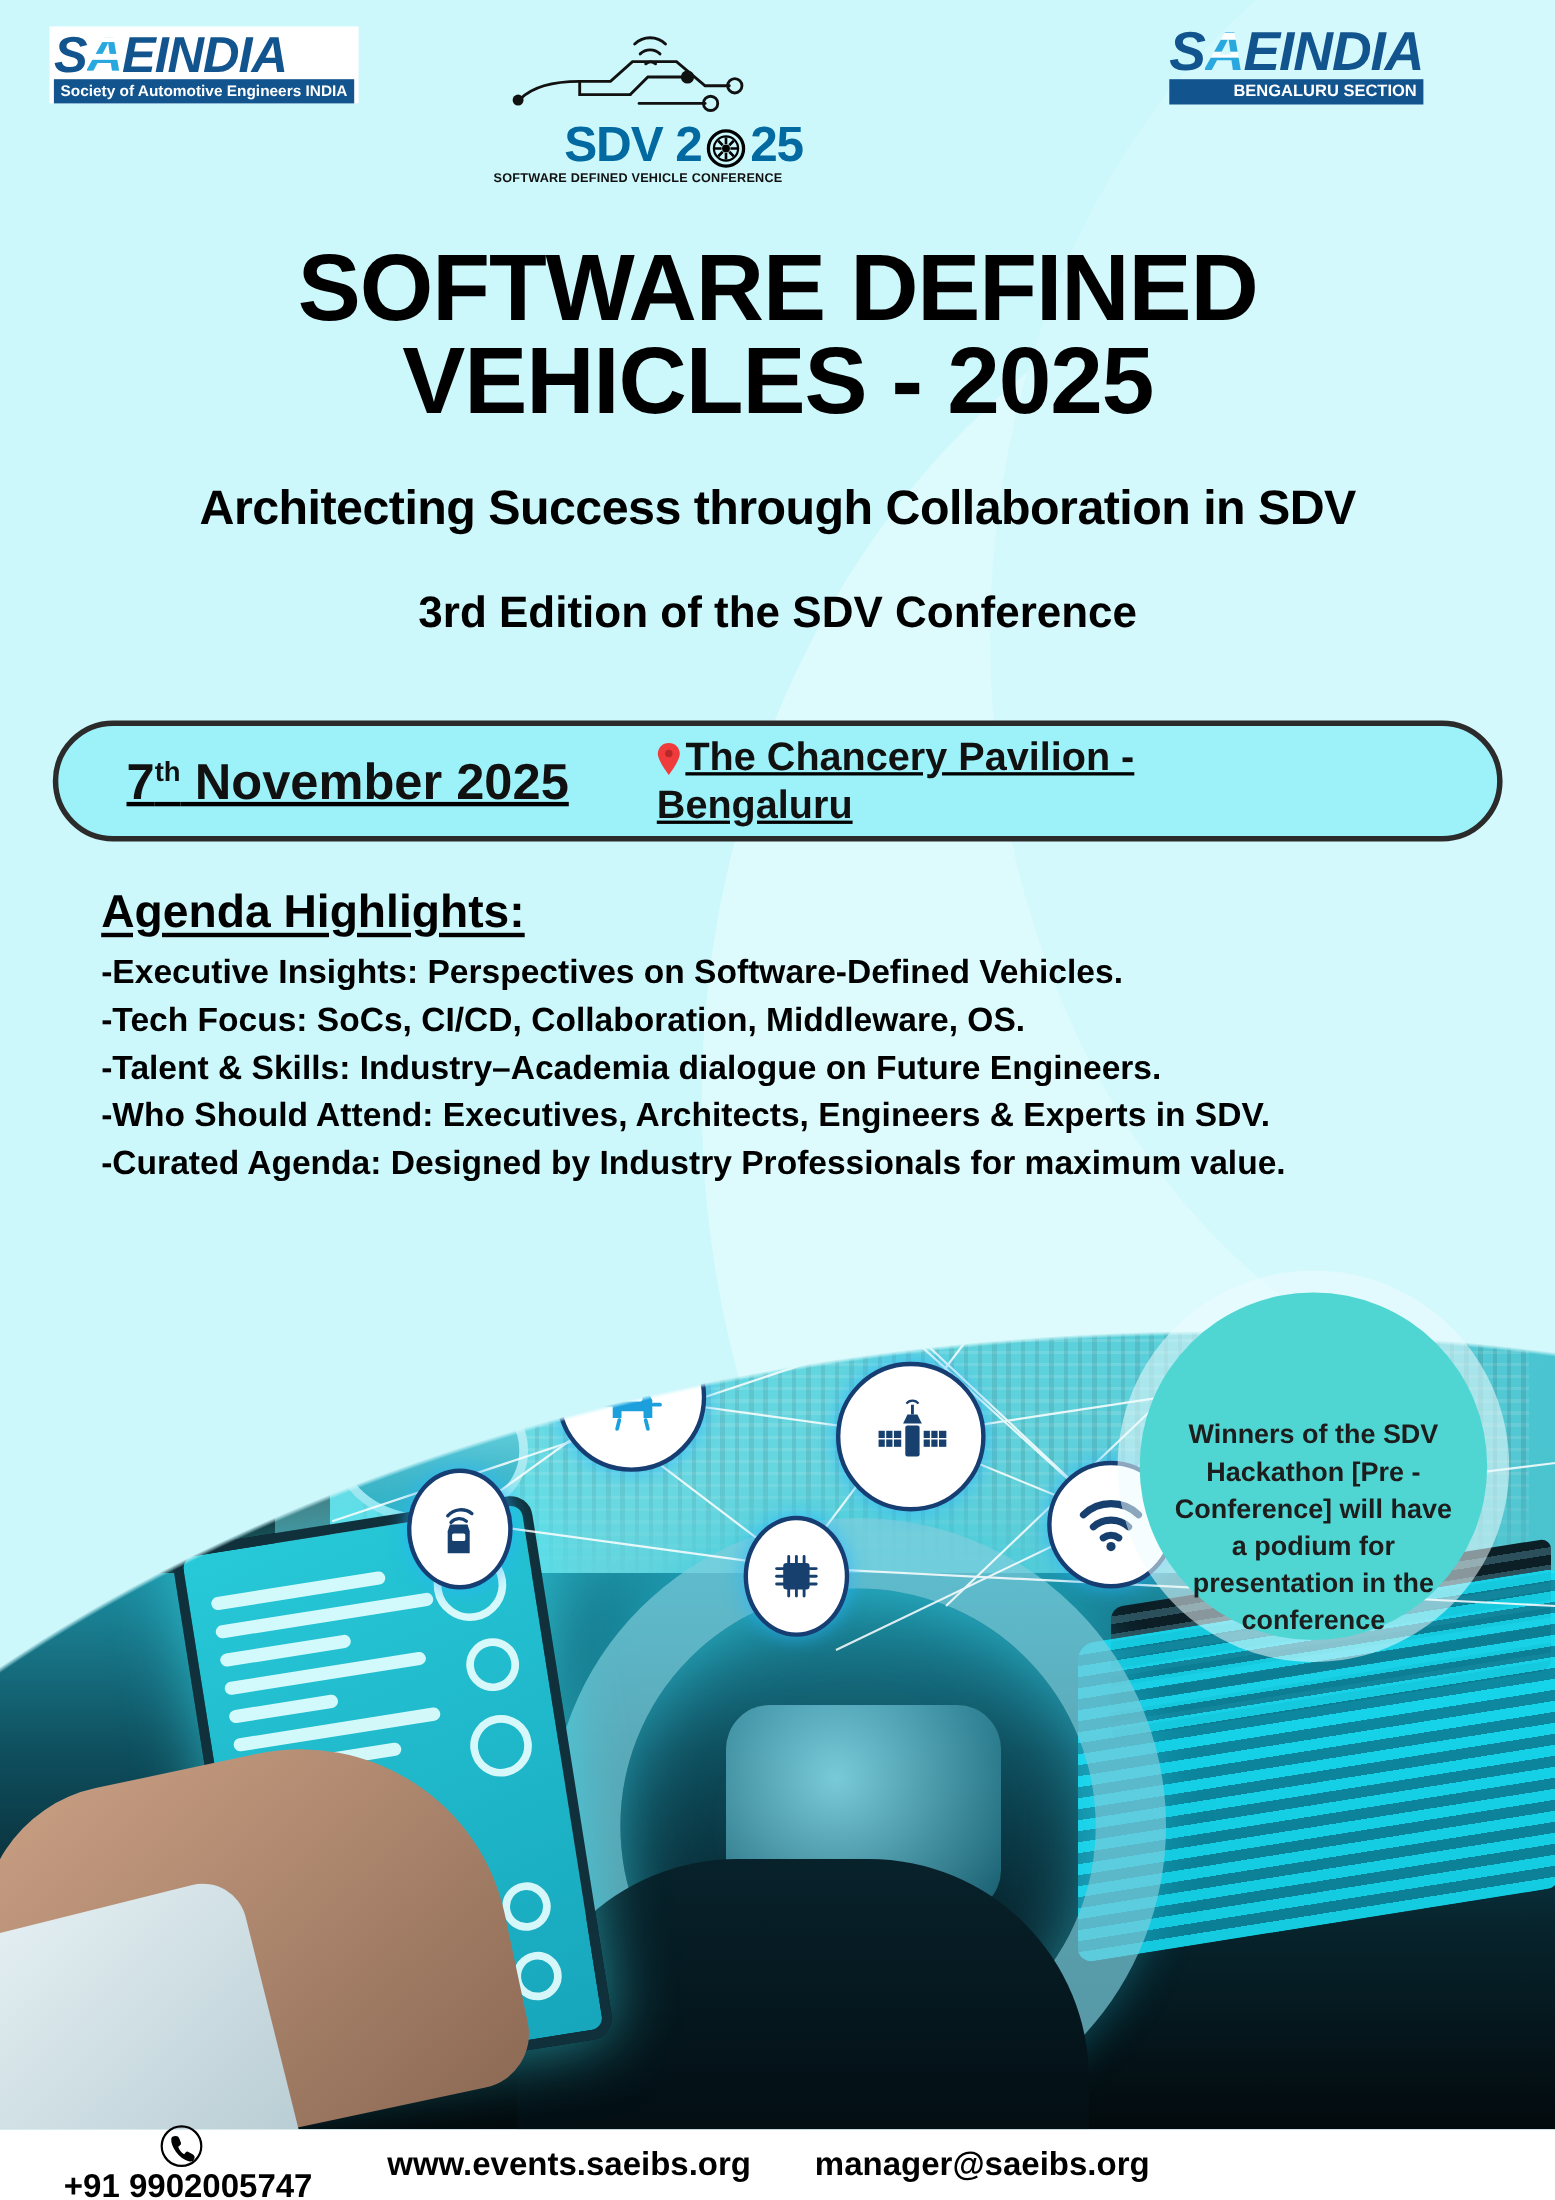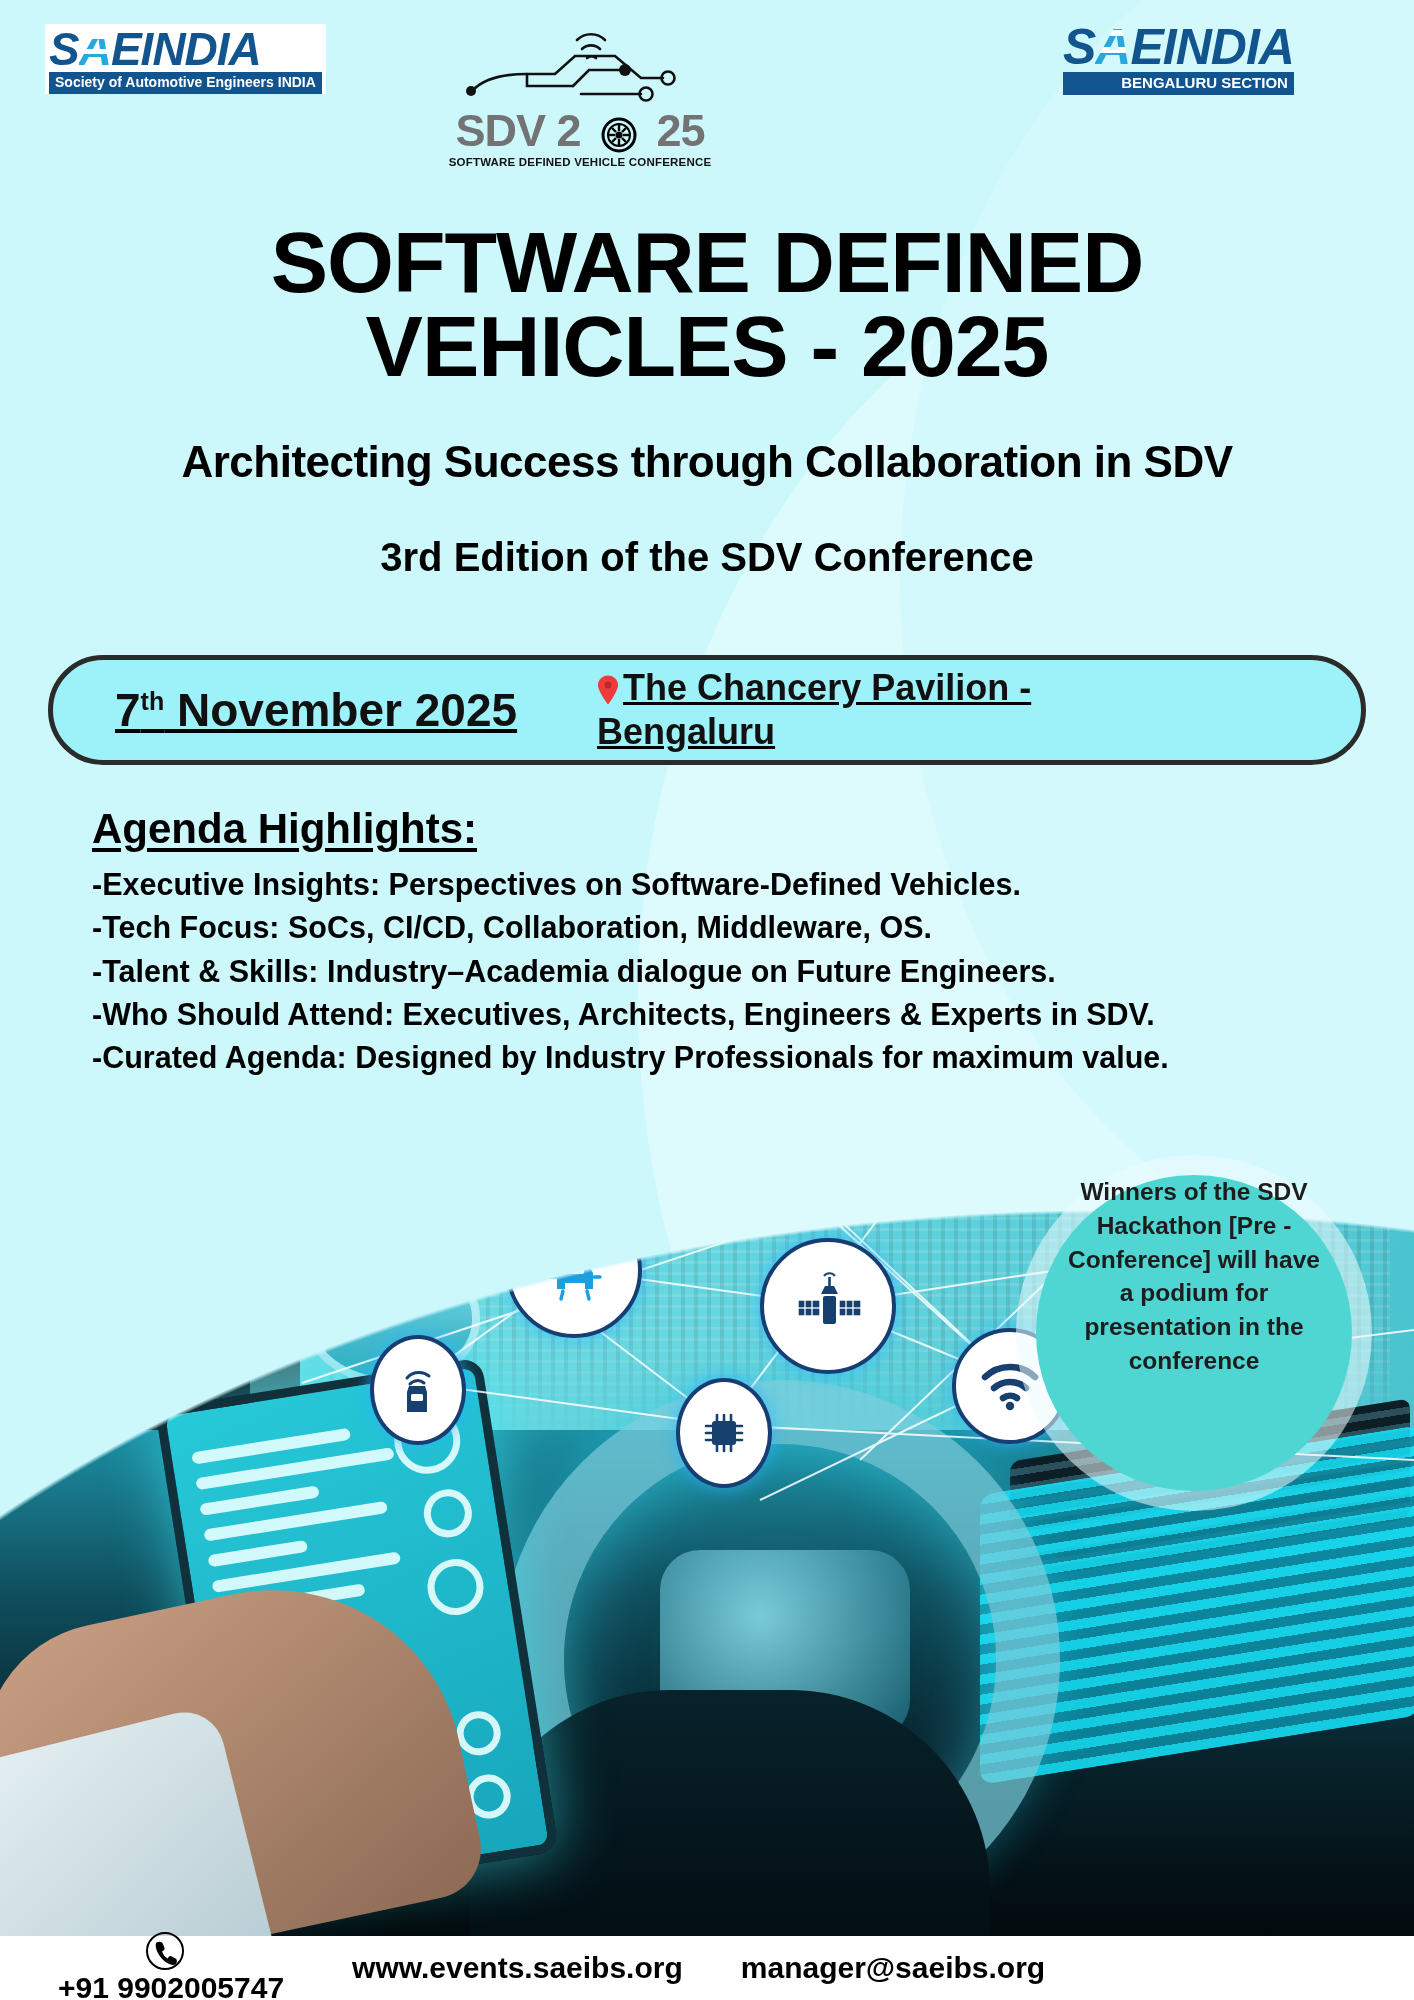--- a/index.html
+++ b/index.html
@@ -44,22 +44,22 @@
     font-size:14px; letter-spacing:0px; padding:2px 6px;
     white-space:nowrap; text-align:left; line-height:1.25;
   }
   .sae-logo.right .sae-tagline { text-align:right; font-size:15px; }
 
   
   .sdv-mark { position:absolute; left:430px; top:18px; width:300px; height:160px; text-align:center; }
   .sdv-mark svg { display:block; margin:0 auto; }
   .sdv-word {
     font-family:"Liberation Sans", sans-serif; font-weight:bold;
-    font-size:45px; color:#737373; letter-spacing:-1px; line-height:1;
-    display:flex; align-items:center; justify-content:center; gap:20px;
+    font-size:45px; color:#0369a1; letter-spacing:-1px; line-height:1;
+    display:flex; align-items:center; justify-content:flex-end; gap:4px;
   }
   .sdv-sub {
     font-family:"Liberation Sans", sans-serif; font-weight:bold;
     font-size:11.5px; color:#111; letter-spacing:0.2px; margin-top:3px;
   }
   .wheel-glyph { display:inline-block; width:36px; height:36px; position:relative; top:4px; }
 
   
   .title-block { position:absolute; left:0; top:220px; width:1414px; text-align:center; z-index:5; }
   .main-title {
@@ -212,21 +212,21 @@
   }
 
   
   .hack-outer {
     position:absolute; left:1016px; top:1155px; width:356px; height:356px;
     border-radius:50%; background:rgba(236,252,253,.55); z-index:7;
   }
   .hack-circle {
     position:absolute; left:1036px; top:1175px; width:316px; height:316px;
     border-radius:50%; background:#4fd6d2;
-    display:flex; align-items:flex-start; justify-content:center; z-index:8;
+    display:flex; align-items:flex-end; justify-content:center; z-index:8;
   }
   .hack-text {
     font-family:"Liberation Sans", sans-serif; font-weight:bold;
     font-size:24.5px; line-height:1.38; color:#1d1d1d; text-align:center;
     padding:0 24px;
   }
 
   
   .footer {
     position:absolute; left:0; bottom:0; width:1414px; height:64px;

